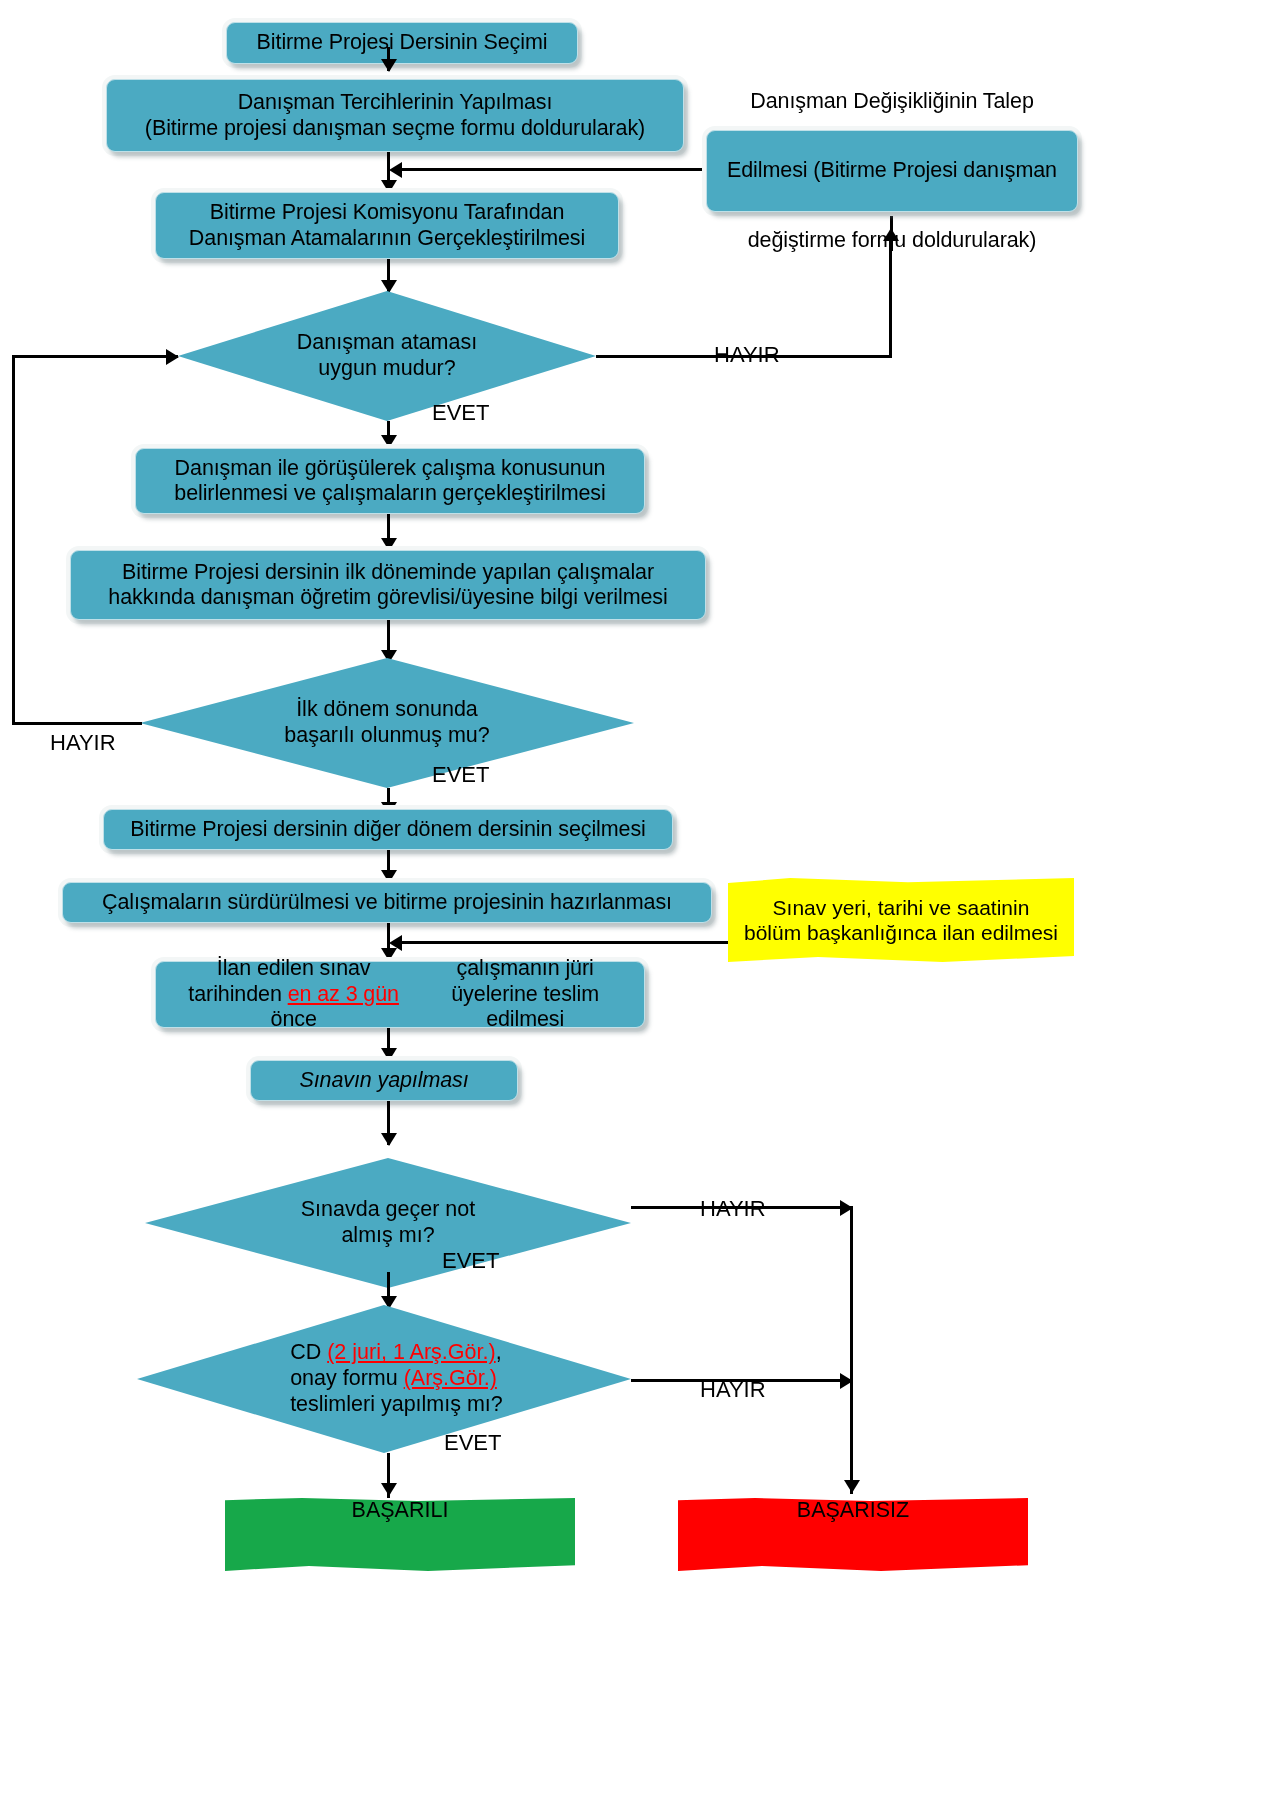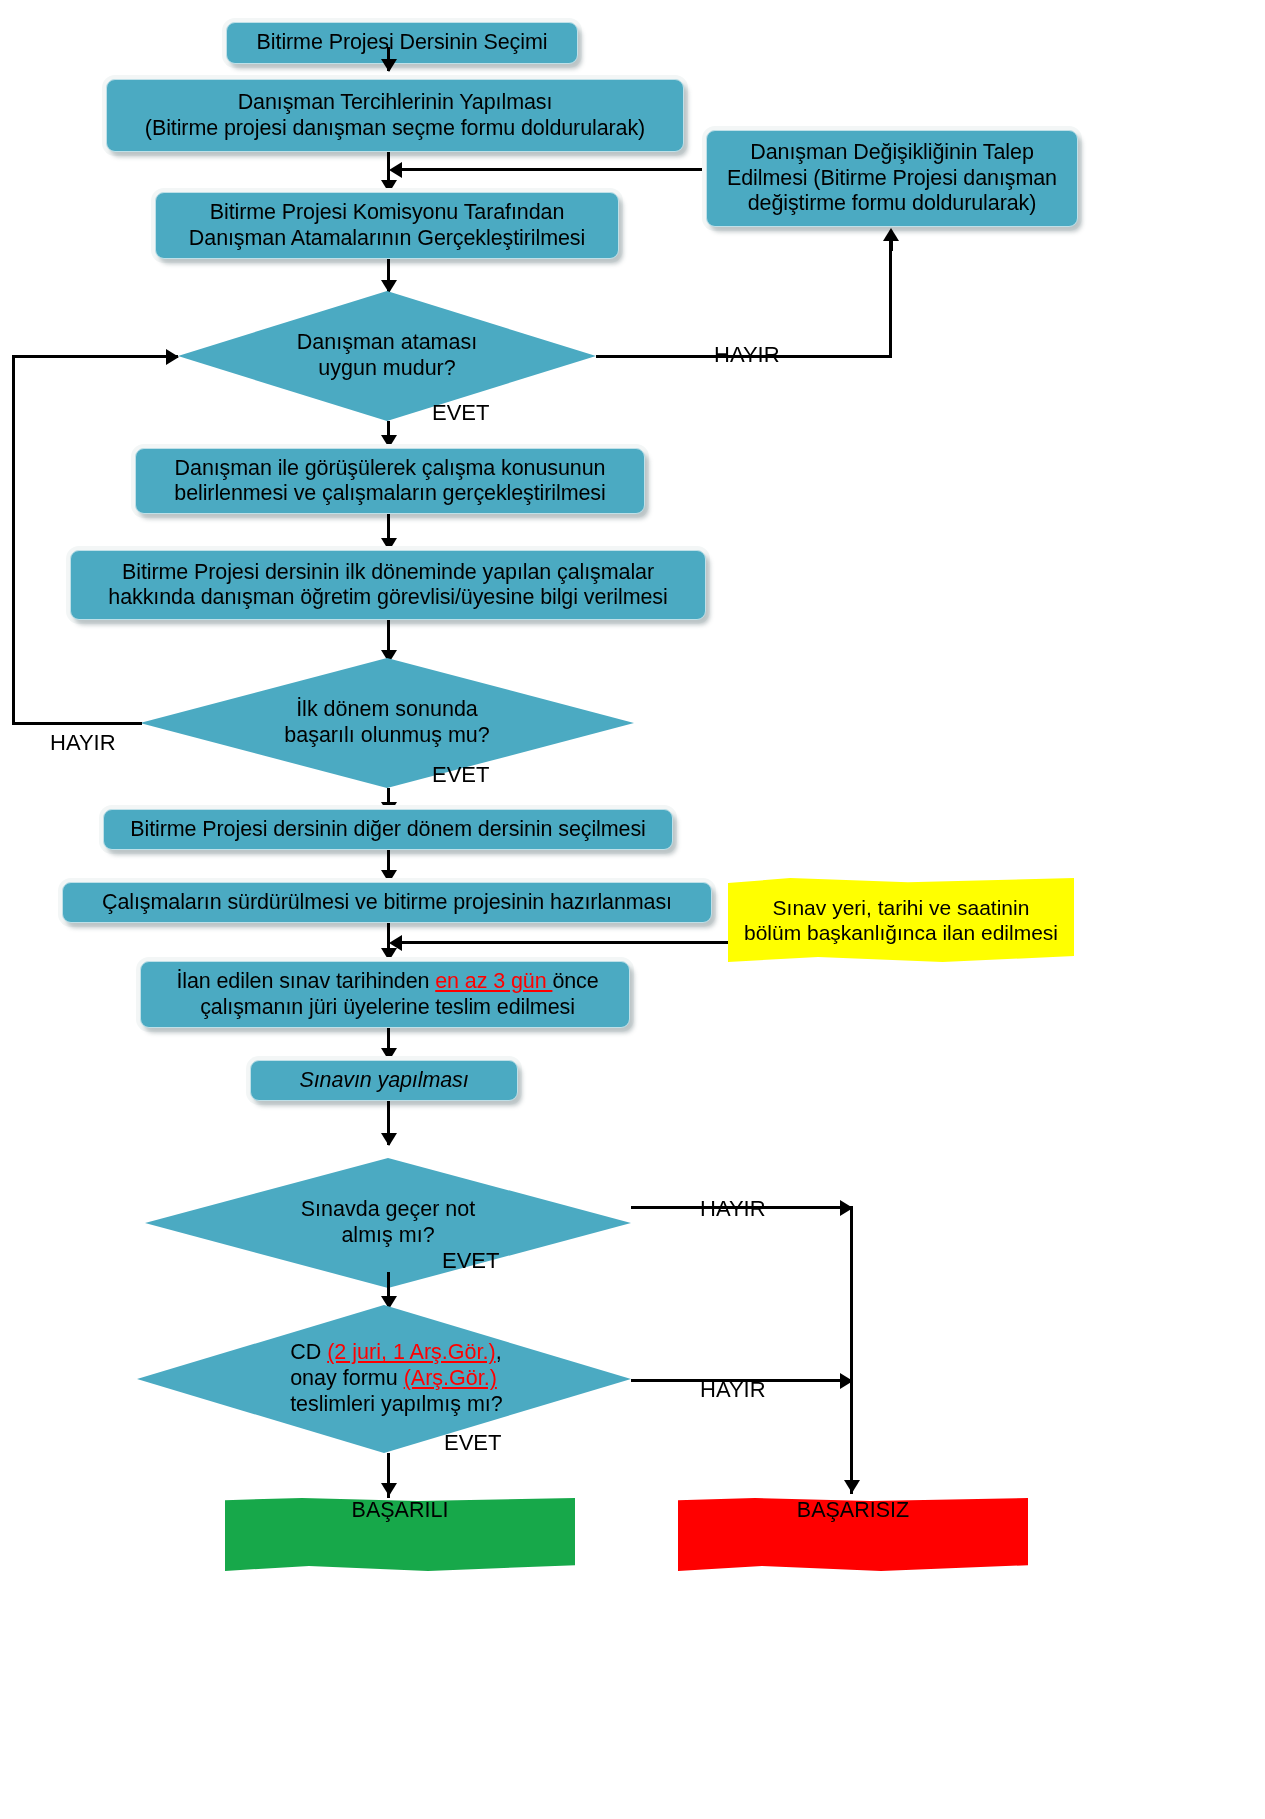--- a/index.html
+++ b/index.html
@@ -168,21 +168,21 @@
   <div class="arrow-l" style="left:389px; top:162px;"></div>
   <div class="ln vln" style="left:890px; top:168px; height:83px;"></div>
 
   <div class="pbox" style="left:155px; top:192px; width:464px; height:67px; flex-direction:column;">
     <div>Bitirme Projesi Komisyonu Tarafından</div>
     <div>Danışman Atamalarının Gerçekleştirilmesi</div>
   </div>
   <div class="ln vln" style="left:387px; top:259px; height:33px;"></div>
   <div class="arrow-d" style="left:381px; top:280px;"></div>
 
-  <div class="pbox" style="left:706px; top:130px; width:372px; height:97px; flex-direction:column;">
+  <div class="pbox" style="left:706px; top:130px; width:372px; height:82px; flex-direction:column;gap:44px;">
     <div>Danışman Değişikliğinin Talep</div>
     <div>Edilmesi (Bitirme Projesi danışman</div>
     <div>değiştirme formu doldurularak)</div>
   </div>
 
   <div class="diamond" style="left:178px; top:291px; width:418px; height:130px;">
     <div class="shadow"></div>
     <div class="halo"></div>
     <div class="shape"></div>
     <div class="dtxt">
@@ -248,21 +248,21 @@
   <div class="arrow-d" style="left:381px; top:948px;"></div>
 
   <div class="note" style="left:728px; top:878px; width:346px; height:84px; flex-direction:column;">
     <div>Sınav yeri, tarihi ve saatinin</div>
     <div>bölüm başkanlığınca ilan edilmesi</div>
   </div>
 
   <div class="ln hln" style="left:398px; top:941px; width:330px;"></div>
   <div class="arrow-l" style="left:389px; top:935px;"></div>
 
-  <div class="pbox" style="left:140px; top:961px; width:490px; height:67px; flex-direction:column;padding-left:15px;">
+  <div class="pbox" style="left:155px; top:961px; width:490px; height:67px; flex-direction:row;padding-left:15px;">
     <div>
       <span>İlan edilen sınav tarihinden </span><span class="red-ul">en az 3 gün </span><span>önce</span>
     </div>
     <div>çalışmanın jüri üyelerine teslim edilmesi</div>
   </div>
   <div class="ln vln" style="left:387px; top:1028px; height:32px;"></div>
   <div class="arrow-d" style="left:381px; top:1048px;"></div>
 
   <div class="pbox" style="left:250px; top:1060px; width:268px; height:41px;font-style:italic;">
     <span class="txt">Sınavın yapılması</span>

